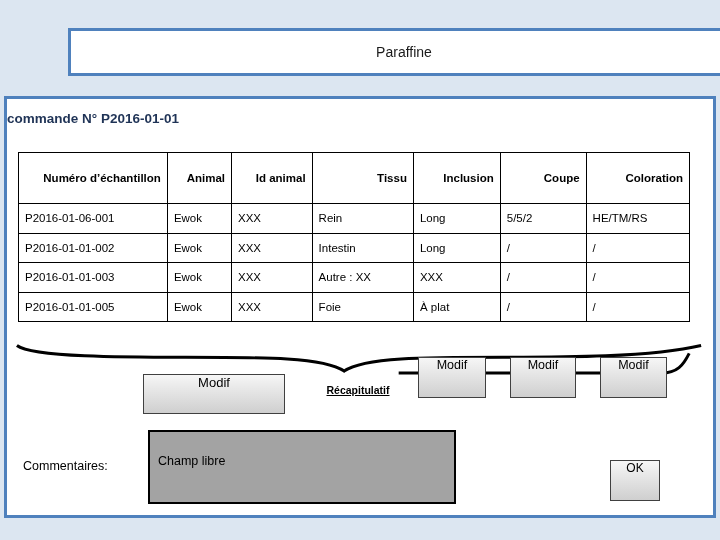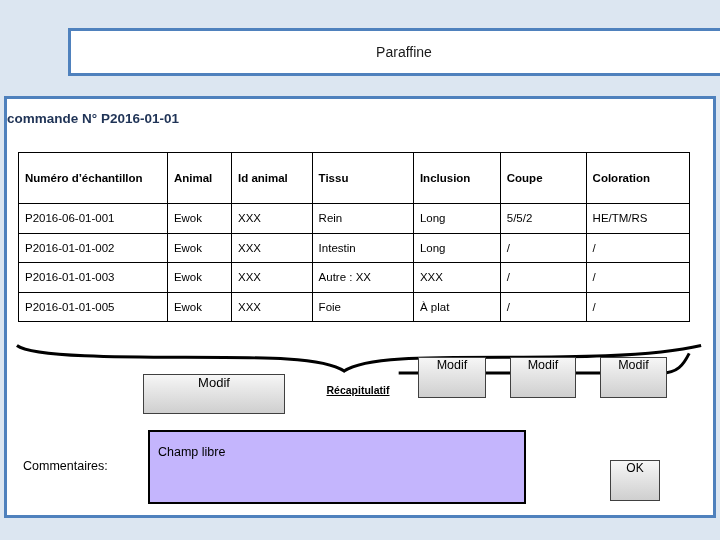--- a/index.html
+++ b/index.html
@@ -69,21 +69,21 @@
   #sample-table th,
   #sample-table td {
     border: 1.5px solid #000000;
     font-size: 11.5px;
     color: #000000;
     padding: 0 6px;
     background: #ffffff;
   }
   #sample-table th {
     height: 50px;
-    text-align: left;
+    text-align: right;
     font-weight: bold;
     line-height: 1.25;
   }
   #sample-table td {
     height: 28.5px;
     text-align: left;
     font-weight: normal;
   }
   .col-num   { width: 144px; }
   .col-anim  { width: 62px; }
@@ -166,26 +166,26 @@
     position: absolute;
     left: 16px;
     top: 360px;
     font-size: 12.5px;
     color: #000000;
   }
   #comments-box {
     position: absolute;
     left: 141px;
     top: 331px;
-    width: 378px;
+    width: 308px;
     height: 74px;
-    background: #c4b5fd;
+    background: #a3a3a3;
     border: 2.5px solid #000000;
     box-sizing: border-box;
-    padding: 13px 0 0 8px;
+    padding: 22px 0 0 8px;
     font-size: 12.5px;
     color: #000000;
   }
 </style>
 </head>
 <body>
 
 <div id="title-box">
   <span class="title-text">Paraffine</span>
 </div>
@@ -210,21 +210,21 @@
         <th>Animal</th>
         <th>Id animal</th>
         <th>Tissu</th>
         <th>Inclusion</th>
         <th>Coupe</th>
         <th>Coloration</th>
       </tr>
     </thead>
     <tbody>
       <tr>
-        <td>P2016-06-01-001</td>
+        <td>P2016-01-06-001</td>
         <td>Ewok</td>
         <td>XXX</td>
         <td>Rein</td>
         <td>Long</td>
         <td>5/5/2</td>
         <td>HE/TM/RS</td>
       </tr>
       <tr>
         <td>P2016-01-01-002</td>
         <td>Ewok</td>

